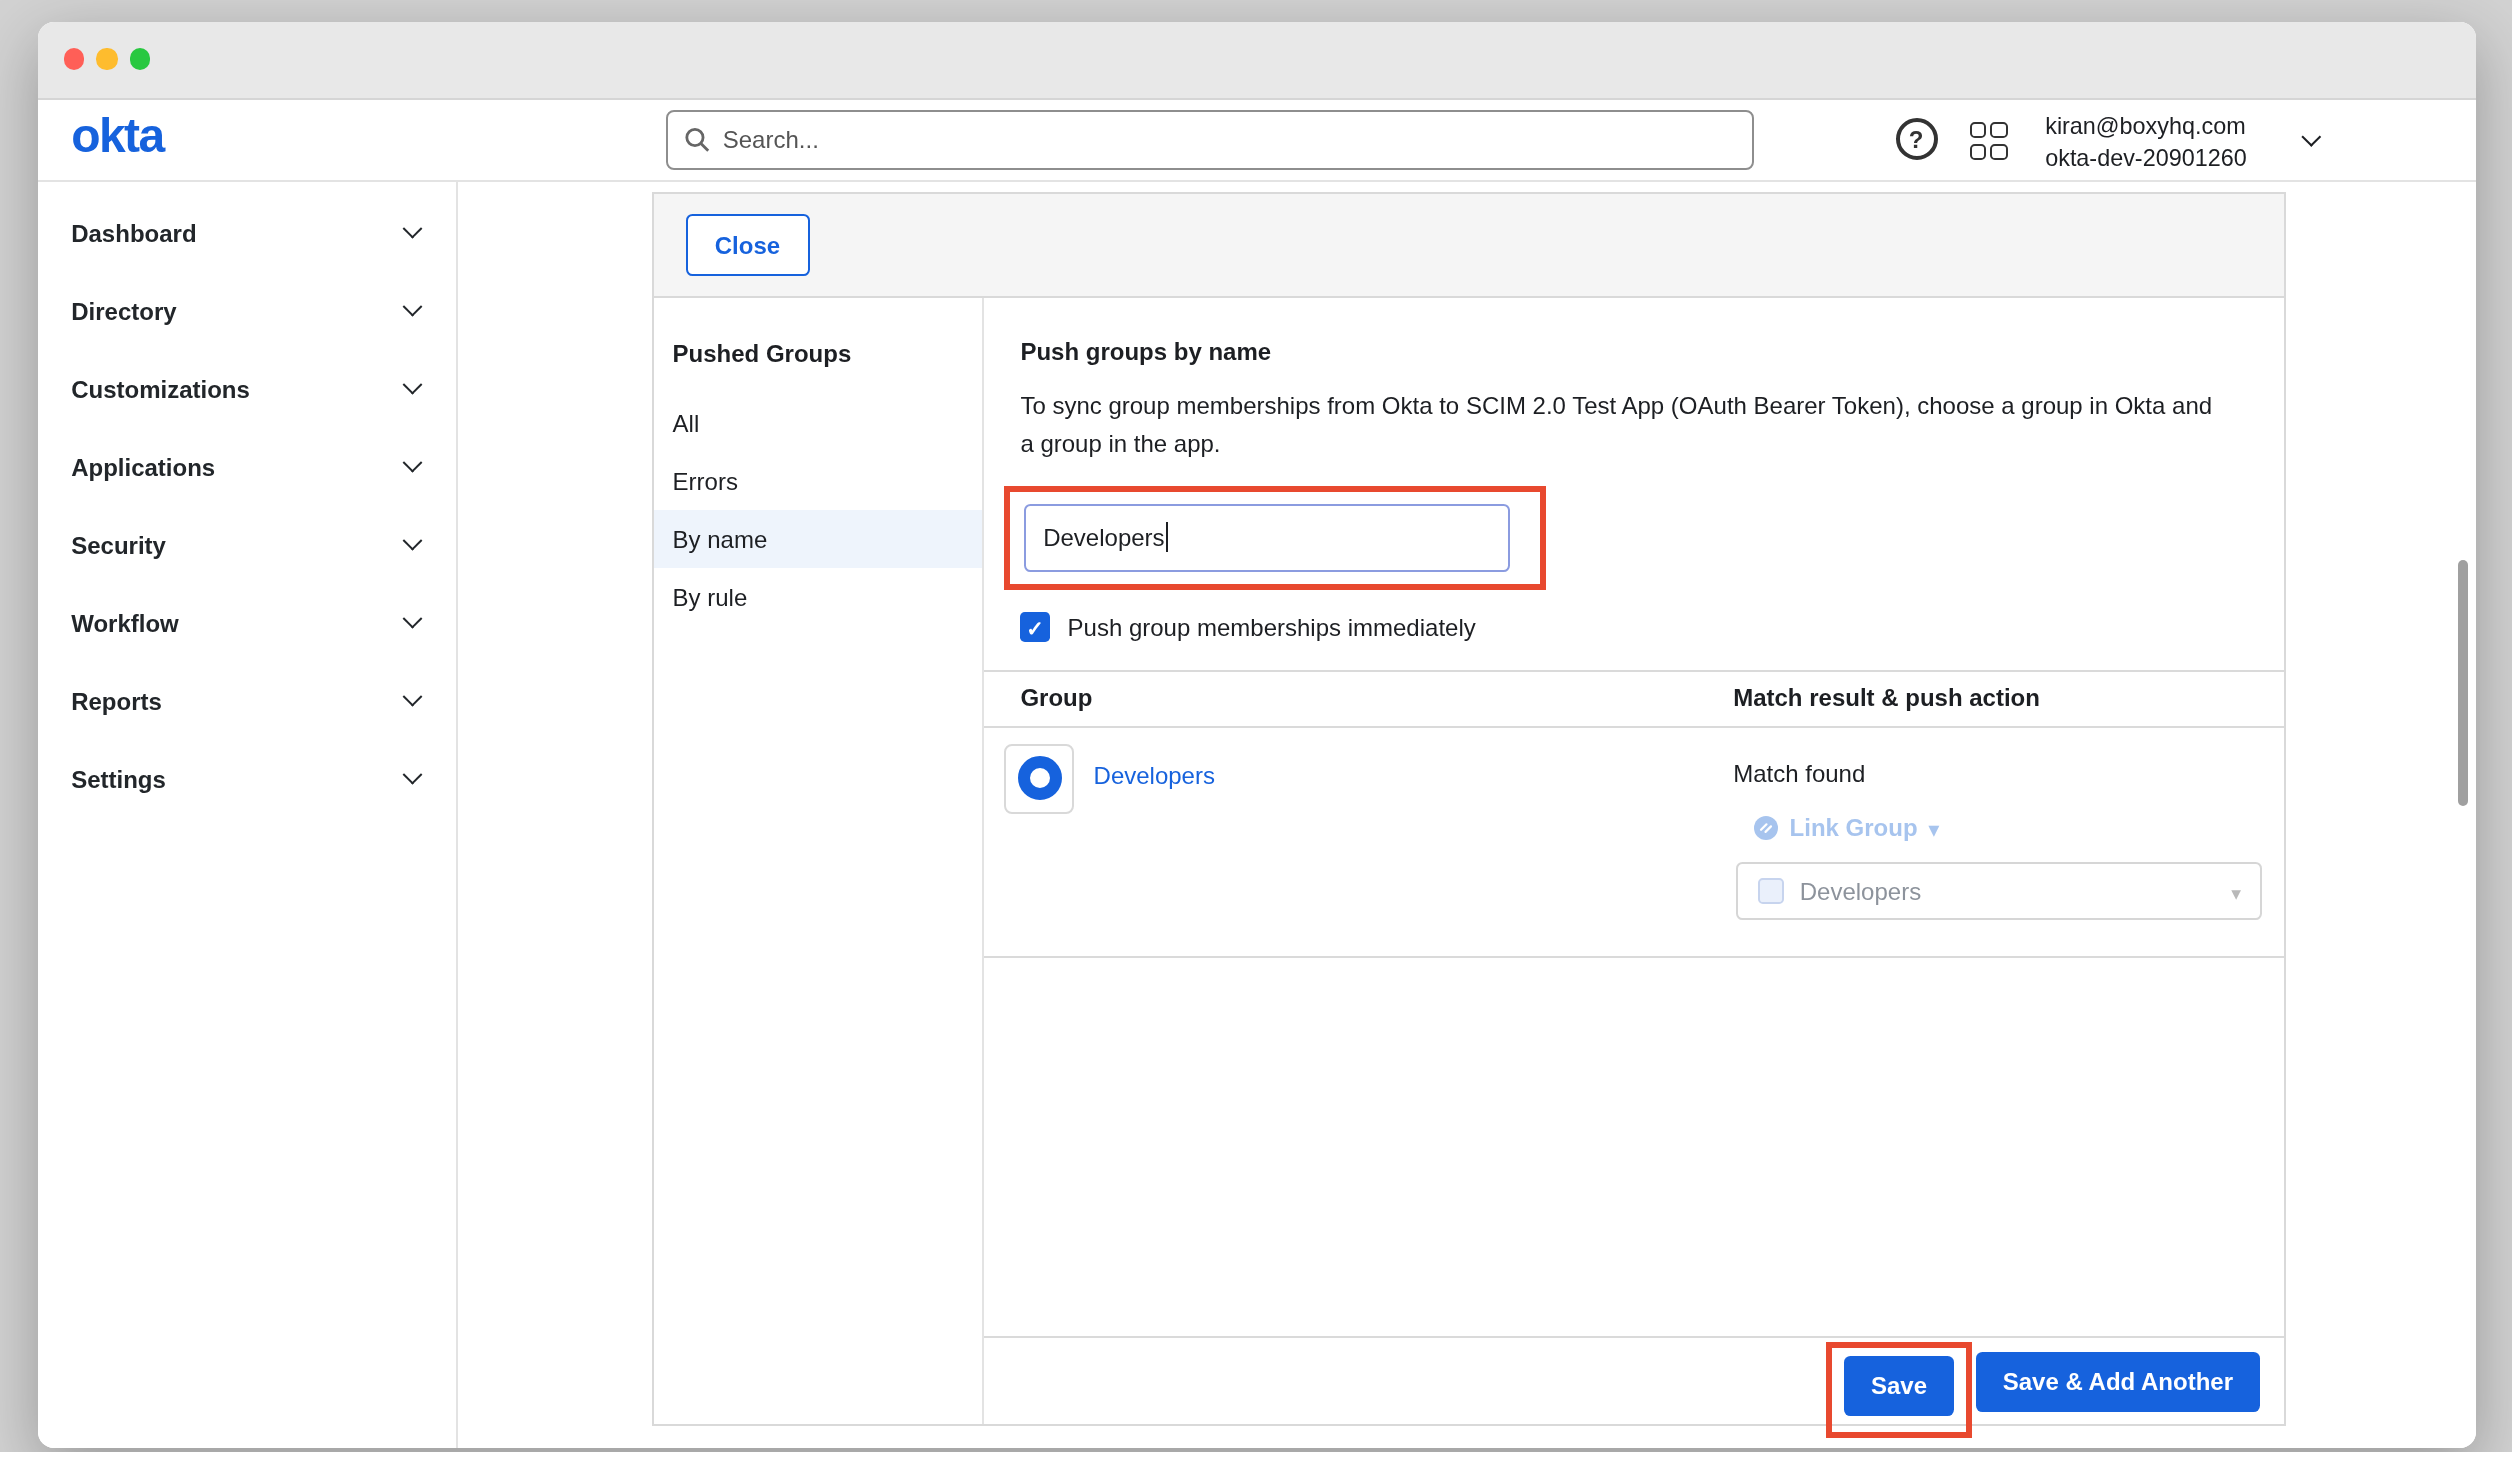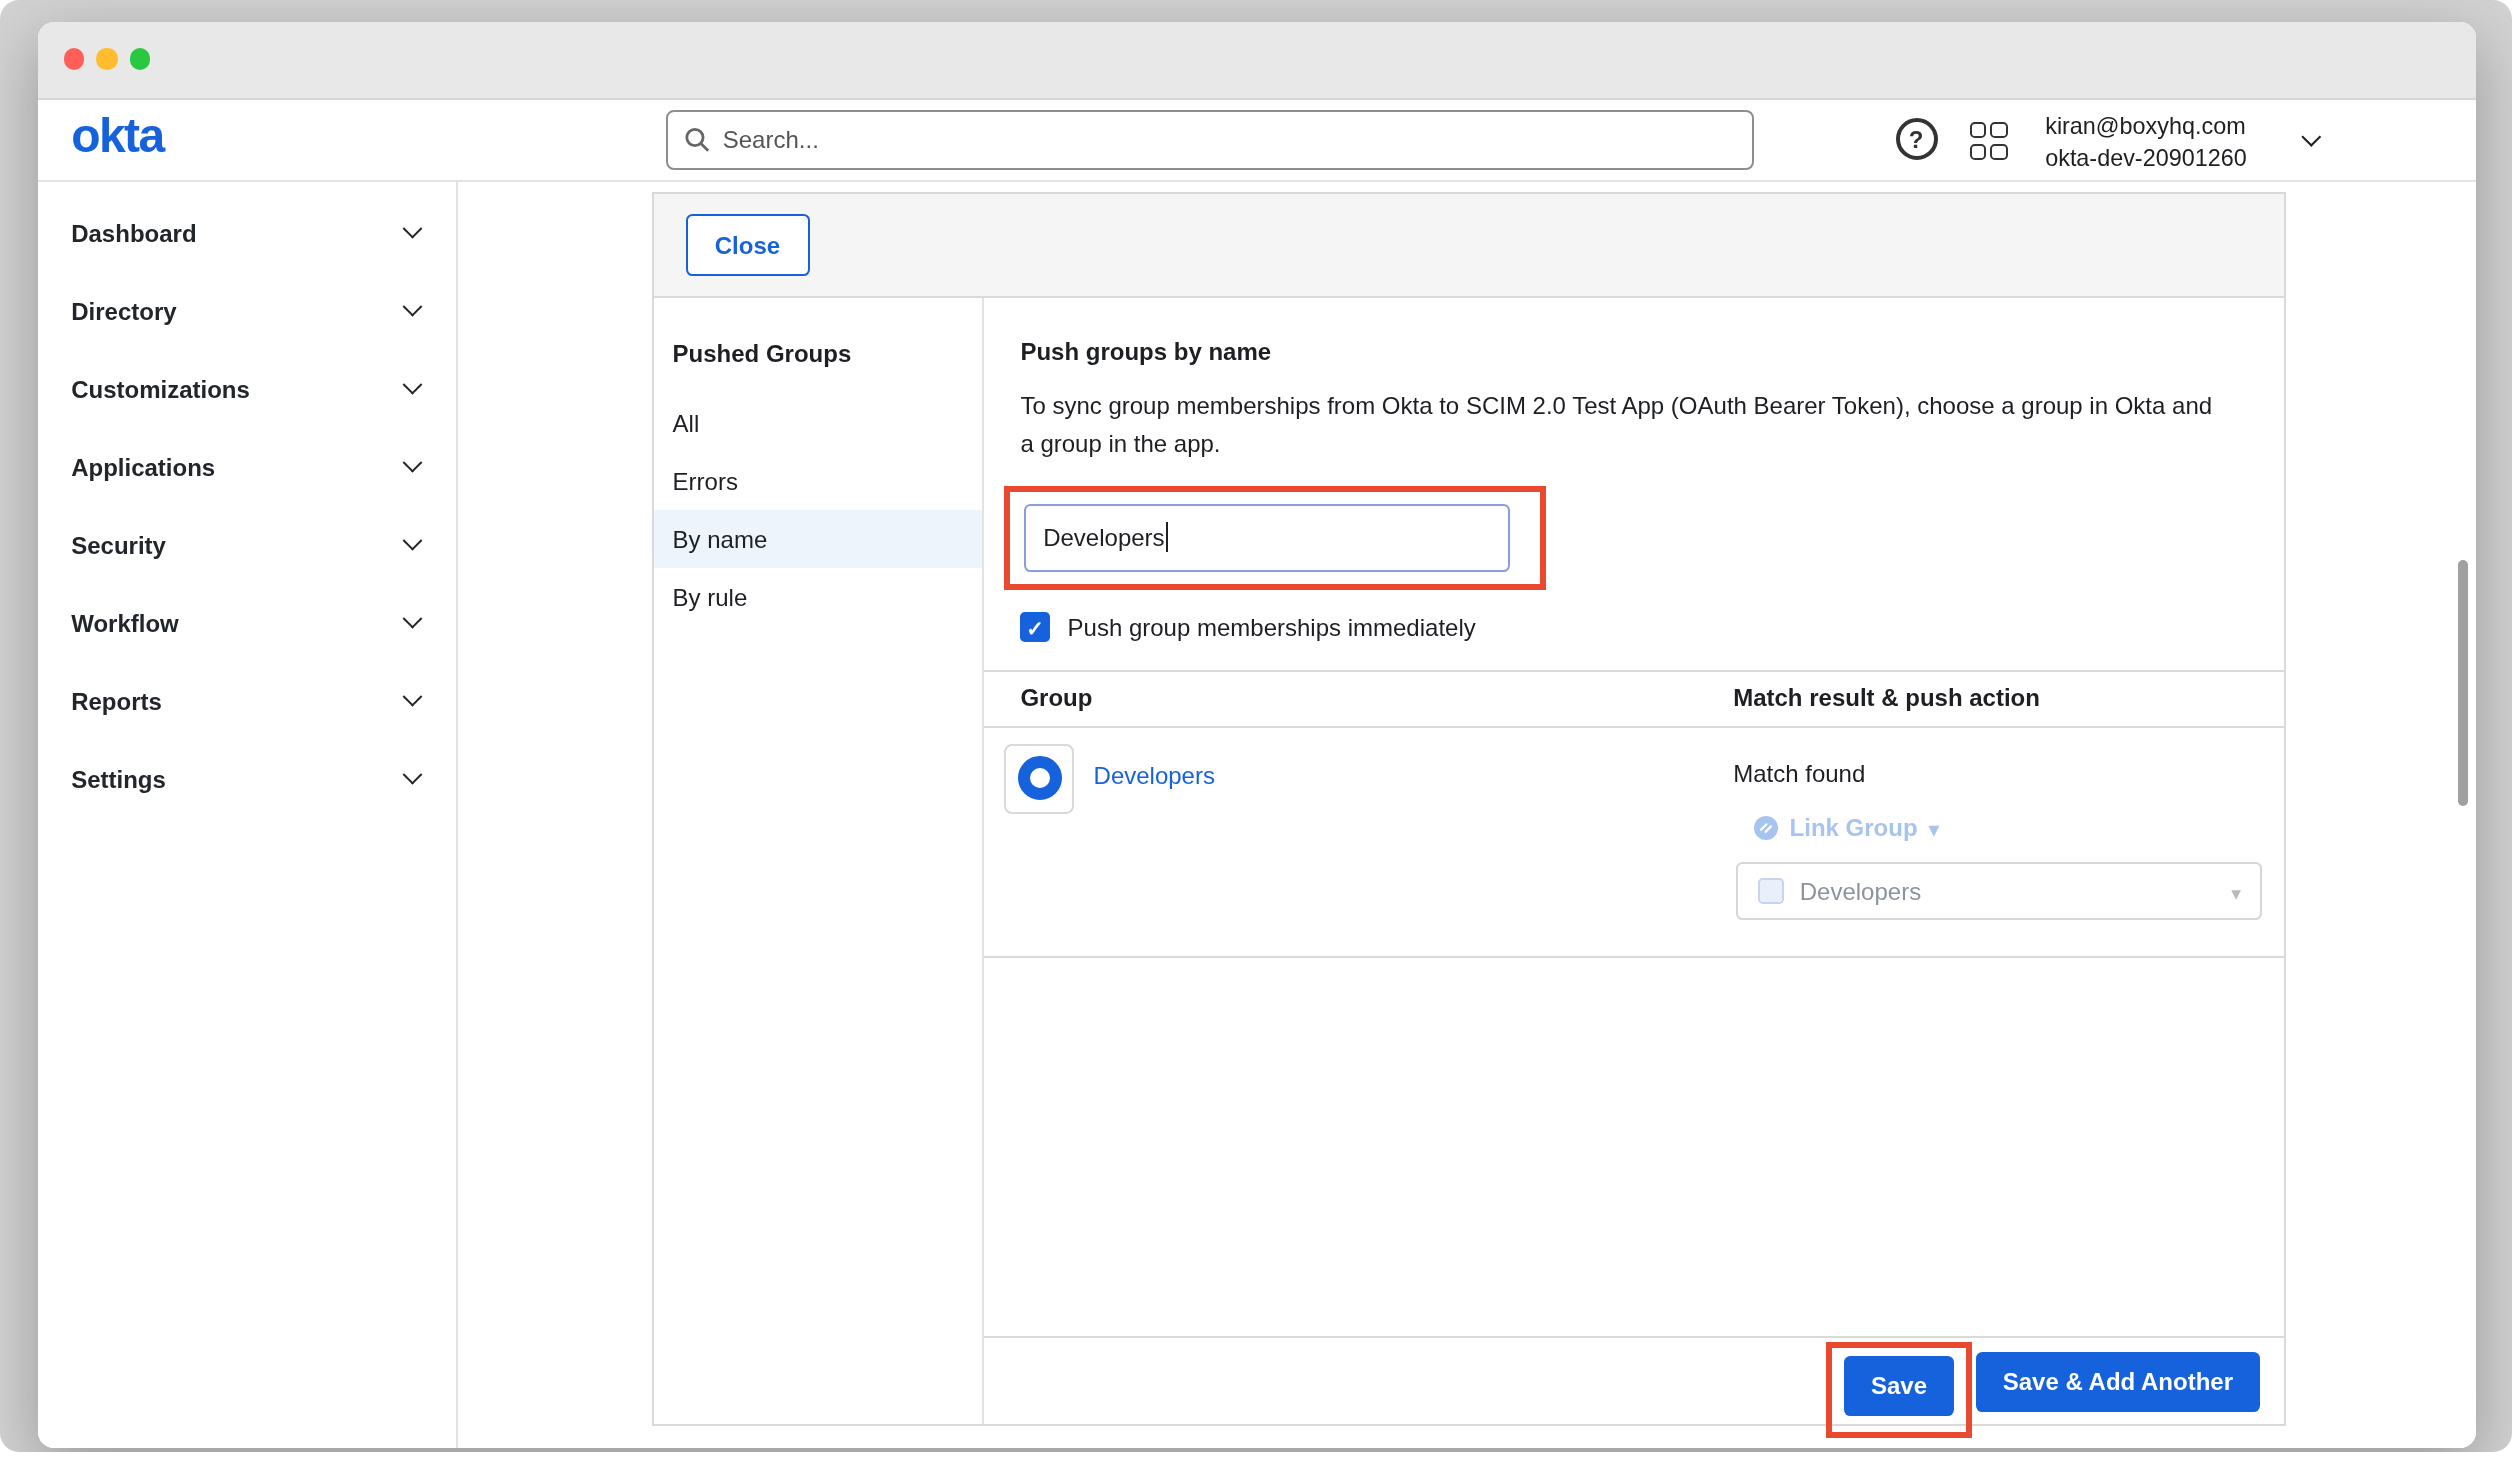--- a/index.html
+++ b/index.html
@@ -1,19 +1,19 @@
 <!DOCTYPE html>
 <html style="font-size:13px"><head>
 <meta charset="utf-8">
 <style>
   * { box-sizing: border-box; margin: 0; padding: 0; }
   html, body { width: 2512px; height: 1466px; }
   body { font-family: "Liberation Sans", sans-serif; color: #1d1f23; }
 
-  .stage { position: relative; width: 2512px; height: 1452px; background: #d2d2d2; overflow: hidden; border-radius: 19px; }
+  .stage { position: relative; width: 2512px; height: 1452px; background: #d2d2d2; overflow: hidden; }
   .scale { position: absolute; left: 0; top: 0; width: 1256px; height: 733px;
            transform: scale(2); transform-origin: top left; }
 
   
   .window { position: absolute; left: 18.6px; top: 10.5px; width: 1219px; height: 713px;
             background: #fff; border-radius: 8px; overflow: hidden;
             box-shadow: 0 9.7px 32px rgba(0,0,0,.28); }
 
   .titlebar { height: 39px; background: #e8e8e8; border-bottom: 0.8px solid #d5d5d5;
               display: flex; align-items: center; gap: 6px; padding-left: 13px; }

